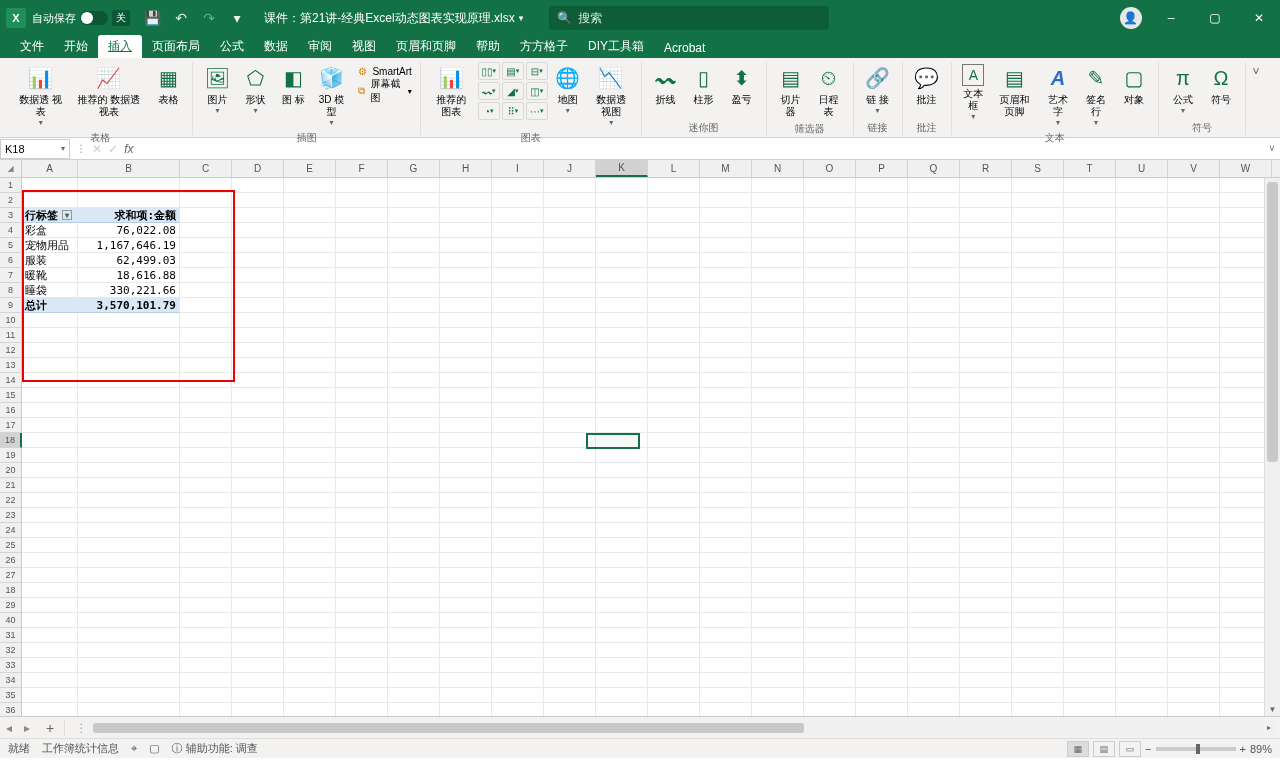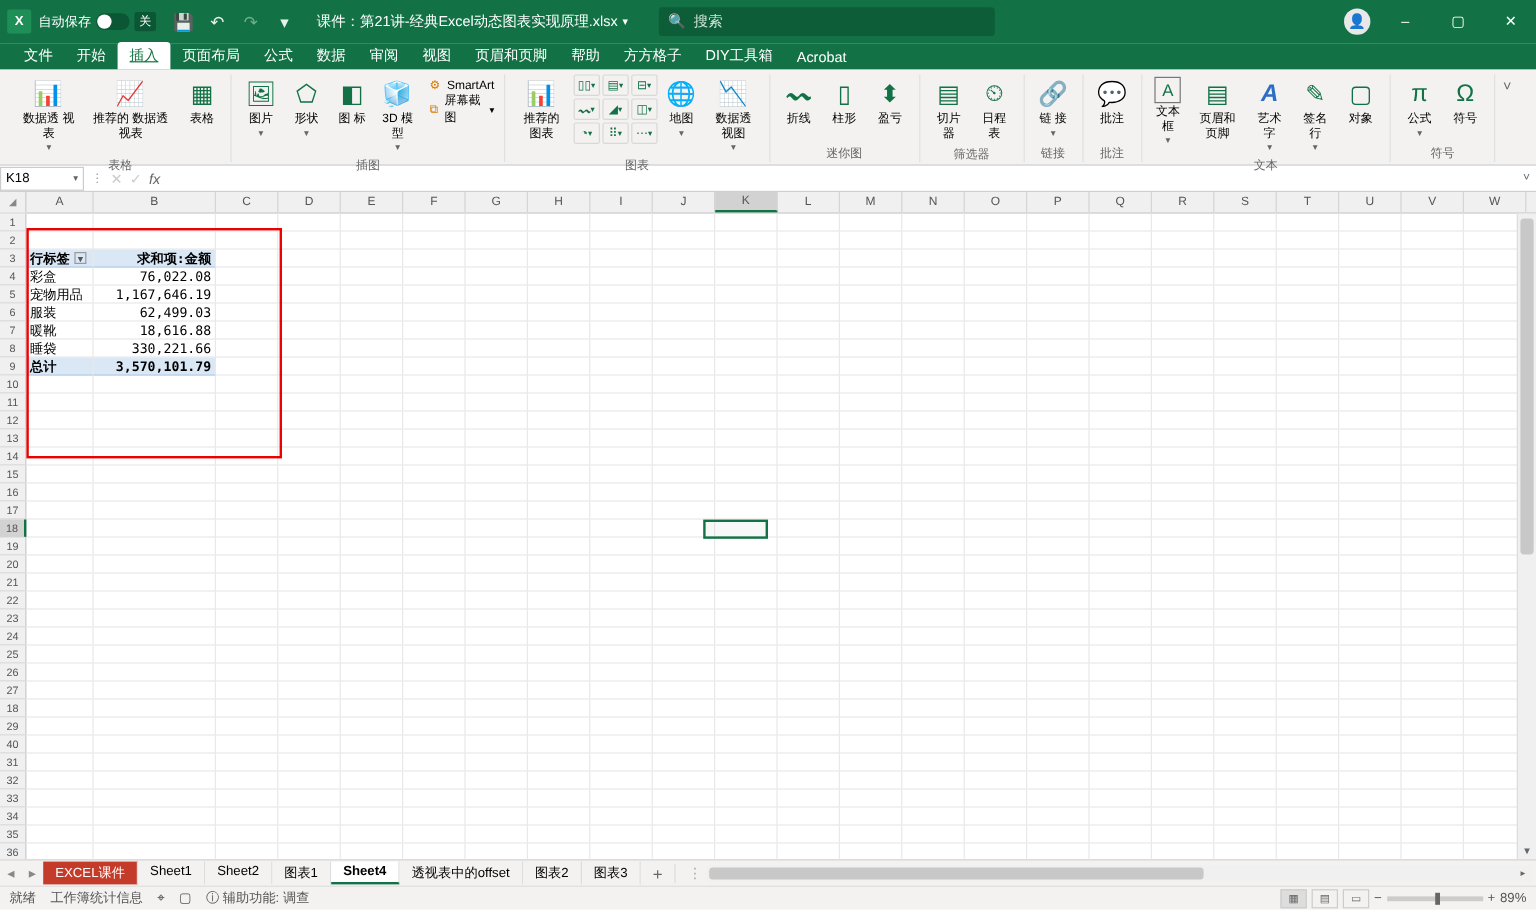--- a/index.html
+++ b/index.html
@@ -1325,30 +1325,20 @@
   <div class="vsbar">
     <div class="arr" style="top:0;">▲</div>
     <div class="thumb"></div>
     <div class="arr" style="bottom:0;">▼</div>
   </div>
 </div>
 
 <div class="sheet-tabs">
   <div class="stnav">◂</div>
   <div class="stnav">▸</div>
-  <div id="sheet-tabs-holder" style="display:flex;">
-      <div class="stab accent">EXCEL课件</div>
-      <div class="stab">Sheet1</div>
-      <div class="stab">Sheet2</div>
-      <div class="stab">图表1</div>
-      <div class="stab active">Sheet4</div>
-      <div class="stab">透视表中的offset</div>
-      <div class="stab">图表2</div>
-      <div class="stab">图表3</div>
-    </div>
   <div class="stab add">+</div>
   <div style="width:10px;"></div>
   <span style="color:#aaa;">⋮</span>
   <div class="hsbar">
     <div class="arr">◂</div>
     <div class="thumb"></div>
     <div class="arr" style="margin-left:auto;">▸</div>
   </div>
 </div>
 

